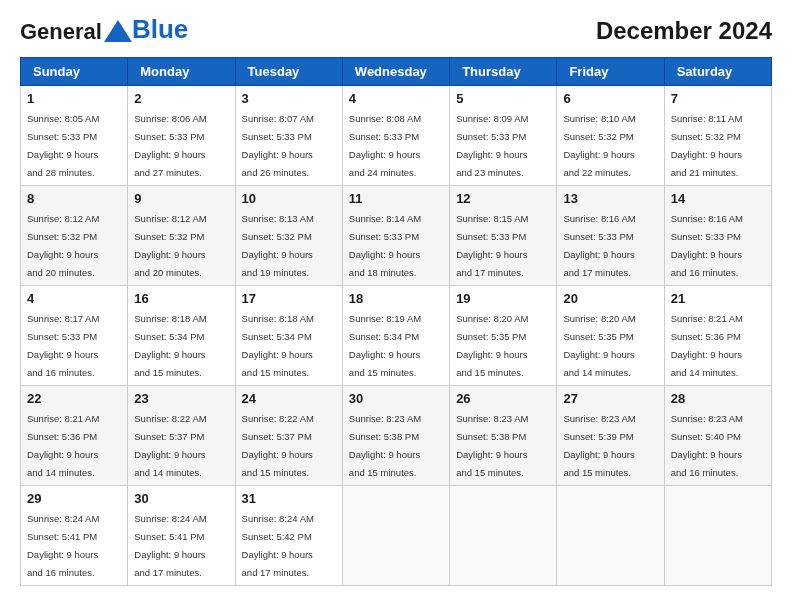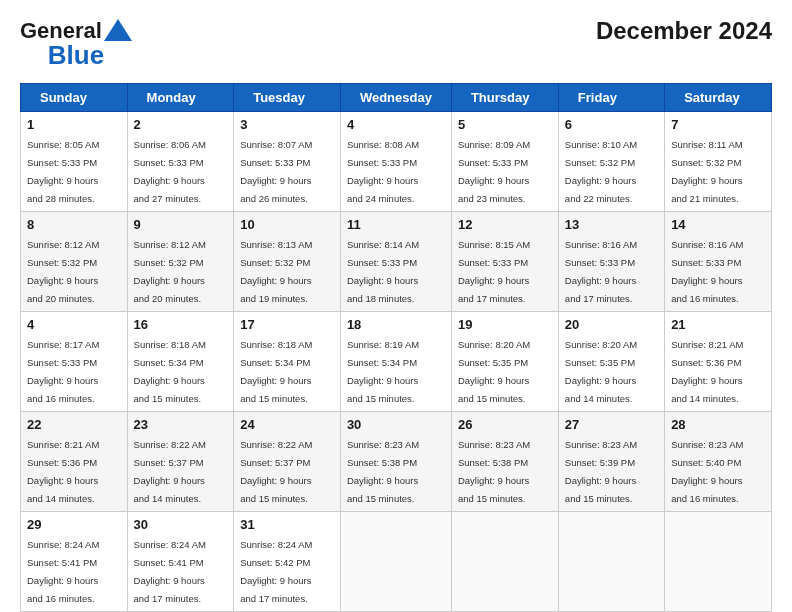--- a/index.html
+++ b/index.html
@@ -15,22 +15,22 @@
       padding: 18px 20px 10px 20px;
     }
     .header {
       display: flex;
       justify-content: space-between;
       align-items: flex-start;
       margin-bottom: 12px;
     }
     .logo {
       display: flex;
-      flex-direction: column;
-      align-items: center;
+      flex-direction: row;
+      align-items: flex-end;
     }
     .title-block {
       text-align: right;
     }
     .month-title {
       font-size: 24px;
       font-weight: bold;
       color: #1a1a1a;
       line-height: 1.1;
     }
@@ -42,21 +42,21 @@
       width: 100%;
       border-collapse: collapse;
       border: 1px solid #ccc;
     }
     .calendar th {
       background: #1565c0;
       color: #fff;
       font-size: 13px;
       font-weight: bold;
       text-align: left;
-      padding: 6px 19px;
+      padding: 6px 12px;
       border: 1px solid #0d47a1;
     }
     .calendar td {
       border: 1px solid #ccc;
       vertical-align: top;
       padding: 5px 6px;
       width: calc(100% / 7);
       background: #fff;
     }
     .calendar tr:nth-child(even) td {

